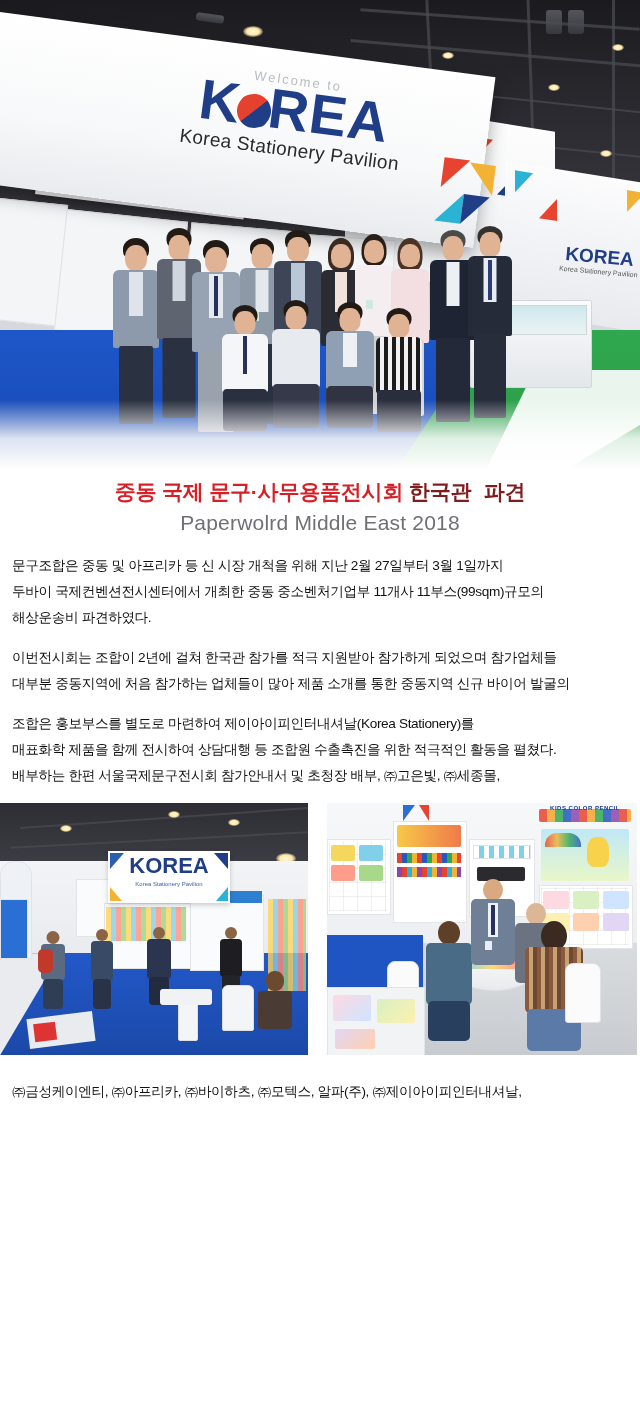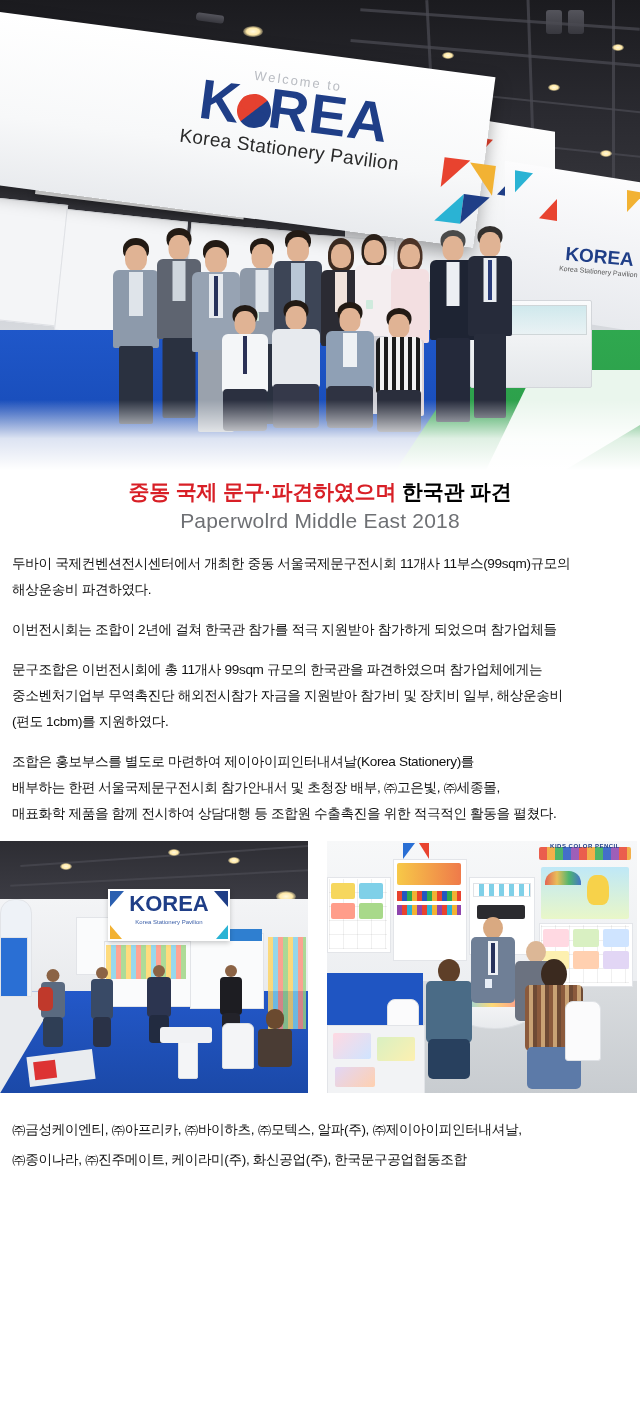--- a/index.html
+++ b/index.html
@@ -126,21 +126,21 @@
   
   .hero-fade{
     position:absolute;left:0;bottom:0;width:640px;height:70px;
     background:linear-gradient(180deg,rgba(255,255,255,0) 0%,rgba(255,255,255,.85) 55%,#ffffff 100%);
   }
 
   
   .titles{text-align:center;padding-top:8px;}
   .title-main{font-size:21px;font-weight:bold;line-height:1.35;letter-spacing:-.2px;}
   .t-red{color:#d81f26;}
-  .t-blue{color:#000000;}
+  .t-blue{color:#7f1d1d;font-family:Liberation Mono, monospace;}
   .title-sub{font-size:21px;color:#6e7074;margin-top:3px;letter-spacing:.2px;}
 
   
   .copy{padding:18px 12px 0 12px;}
   .para{margin:0 0 14px 0;}
   .line{font-size:13.6px;line-height:26px;color:#111;letter-spacing:-.35px;white-space:nowrap;}
 
   
   .photos{position:relative;width:640px;height:252px;margin-top:4px;}
   .ph{position:absolute;top:0;height:252px;overflow:hidden;background:#dfe2e6;}
@@ -385,47 +385,44 @@
           <div class="legs" style="top:82px;width:44px;height:42px;background:#2a2e3c;border-radius:4px;"></div>
         </div>
       </div>
 
       <div class="hero-fade"></div>
     </div>
   </div>
 
   <div class="titles">
     <div class="title-main">
-      <span class="t-red">중동 국제 문구·파견하였으며</span>
+      <span class="t-red">중동 국제 문구·사무용품전시회</span>
       <span class="t-blue">한국관 파견</span>
     </div>
     <div class="title-sub">Paperwolrd Middle East 2018</div>
   </div>
 
   <div class="copy">
 
     <div class="para">
-      <div class="line">두바이 국제컨벤션전시센터에서 개최한 중동 서울국제문구전시회 11개사 11부스(99sqm)규모의</div>
+      <div class="line">문구조합은 중동 및 아프리카 등 신 시장 개척을 위해 지난 2월 27일부터 3월 1일까지</div>
+      <div class="line">두바이 국제컨벤션전시센터에서 개최한 중동 중소벤처기업부 11개사 11부스(99sqm)규모의</div>
       <div class="line">해상운송비 파견하였다.</div>
     </div>
 
     <div class="para">
       <div class="line">이번전시회는 조합이 2년에 걸쳐 한국관 참가를 적극 지원받아 참가하게 되었으며 참가업체들</div>
-    </div>
-
-    <div class="para">
-      <div class="line">문구조합은 이번전시회에 총 11개사 99sqm 규모의 한국관을 파견하였으며 참가업체에게는</div>
-      <div class="line">중소벤처기업부 무역촉진단 해외전시참가 자금을 지원받아 참가비 및 장치비 일부, 해상운송비</div>
-      <div class="line">(편도 1cbm)를 지원하였다.</div>
-    </div>
+      <div class="line">대부분 중동지역에 처음 참가하는 업체들이 많아 제품 소개를 통한 중동지역 신규 바이어 발굴의</div>
+    </div>
+
 
     <div class="para">
       <div class="line">조합은 홍보부스를 별도로 마련하여 제이아이피인터내셔날(Korea Stationery)를</div>
+      <div class="line">매표화학 제품을 함께 전시하여 상담대행 등 조합원 수출촉진을 위한 적극적인 활동을 펼쳤다.</div>
       <div class="line">배부하는 한편 서울국제문구전시회 참가안내서 및 초청장 배부, ㈜고은빛, ㈜세종몰,</div>
-      <div class="line">매표화학 제품을 함께 전시하여 상담대행 등 조합원 수출촉진을 위한 적극적인 활동을 펼쳤다.</div>
     </div>
 
   </div>
 
   <div class="photos">
 
     <div class="ph ph-left">
       <div class="lp-ceiling"></div>
       <div class="truss" style="left:20px;top:14px;width:290px;height:2px;transform:rotate(-4deg);"></div>
       <div class="truss" style="left:10px;top:36px;width:300px;height:2px;transform:rotate(-3deg);"></div>
@@ -557,16 +554,15 @@
       <div style="position:absolute;left:0px;top:184px;width:96px;height:68px;background:#f2f3f5;border:1px solid #e2e4e8;"></div>
       <div class="rp-poster" style="left:6px;top:192px;width:38px;height:26px;background:linear-gradient(135deg,#ffd9e2,#cfe4ff);"></div>
       <div class="rp-poster" style="left:50px;top:196px;width:38px;height:24px;background:linear-gradient(135deg,#d9f0c2,#fdf0b0);"></div>
       <div class="rp-poster" style="left:8px;top:226px;width:40px;height:20px;background:linear-gradient(135deg,#e2d6f5,#ffd0b0);"></div>
     </div>
 
   </div>
 
   <div class="footer">
     <div class="f-line">㈜금성케이엔티, ㈜아프리카, ㈜바이하츠, ㈜모텍스, 알파(주), ㈜제이아이피인터내셔날,</div>
-    <div class="f-line">㈜종이나라, ㈜진주메이트, 케이라미(주), 화신공업(주), 한국문구공업협동조합</div>
   </div>
 
 </div>
 
 </body></html>

